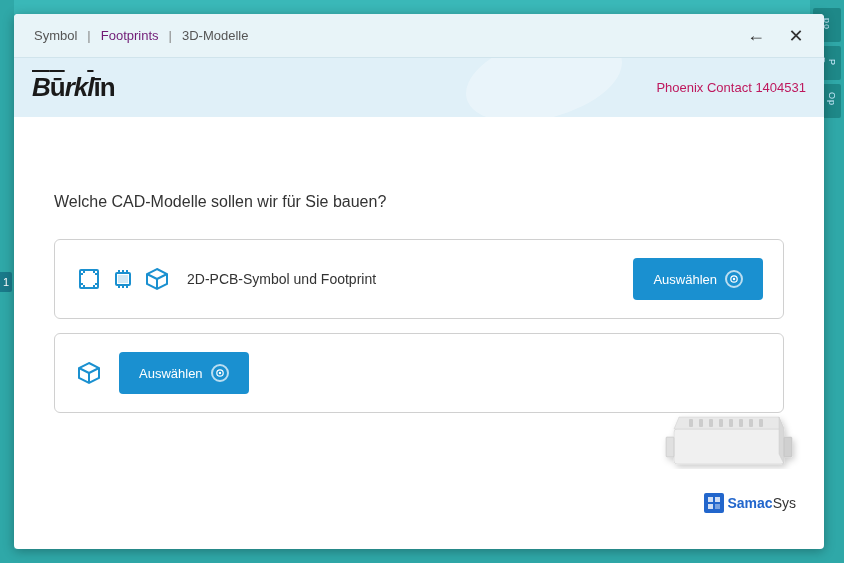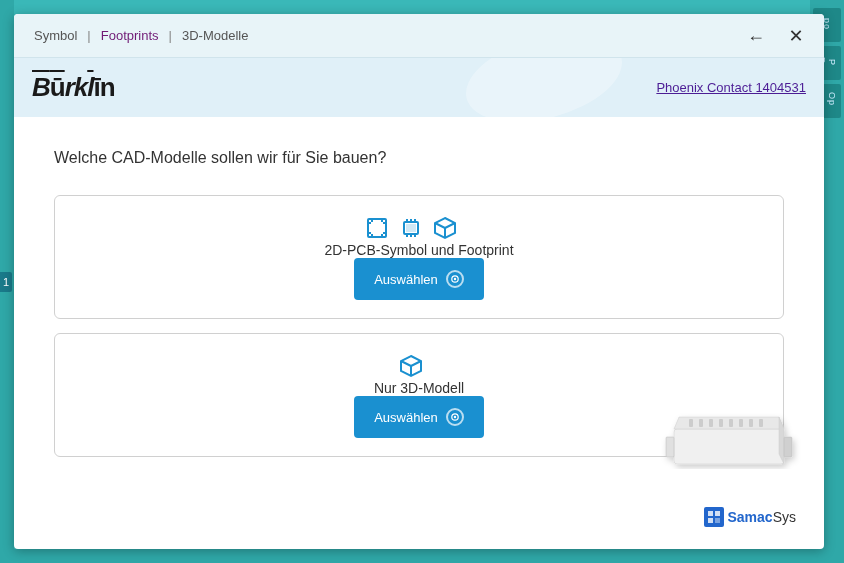--- a/index.html
+++ b/index.html
@@ -126,49 +126,48 @@
     .logo {
       font-size: 26px;
       font-weight: 900;
       color: #1a1a1a;
       letter-spacing: -1px;
       font-style: normal;
     }
 
     .product-ref {
       font-size: 13px;
-      color: #4c1d95;
-      text-decoration: underline;
+      color: #be185d;
     }
 
     
     .content {
       flex: 1;
       padding: 32px 40px 20px 40px;
       position: relative;
       display: flex;
       flex-direction: column;
+      margin-top: 44px;
     }
 
     .question {
       font-size: 16px;
       color: #333;
       margin-bottom: 28px;
     }
 
     
     .option-card {
       border: 1.5px solid #d0d0d0;
       border-radius: 6px;
       padding: 18px 20px;
       margin-bottom: 14px;
       display: flex;
       align-items: center;
       background: white;
-      flex-direction: column;
     }
 
     .option-icons {
       display: flex;
       gap: 6px;
       align-items: center;
       margin-right: 16px;
     }
 
     .icon-box {
@@ -208,21 +207,21 @@
       display: flex;
       align-items: center;
       justify-content: center;
       font-size: 10px;
     }
 
     
     .samacsys {
       position: absolute;
       right: 28px;
-      bottom: 22px;
+      bottom: 36px;
       display: flex;
       align-items: center;
       gap: 4px;
     }
 
     .samacsys-logo-box {
       width: 20px;
       height: 20px;
       background: #2266cc;
       display: flex;
@@ -406,21 +405,20 @@
       <div class="option-icons">
         <div class="icon-box">
           <svg class="icon-svg" viewBox="0 0 24 24" fill="none" stroke="#1a90d0" stroke-width="2">
             <polygon points="12,2 22,7 22,17 12,22 2,17 2,7"></polygon>
             <line x1="12" y1="22" x2="12" y2="12"></line>
             <line x1="22" y1="7" x2="12" y2="12"></line>
             <line x1="2" y1="7" x2="12" y2="12"></line>
           </svg>
         </div>
       </div>
-      <div class="option-label">Nur 3D-Modell</div>
       <button class="select-btn">
         <span>Auswählen</span>
         <div class="btn-circle-icon">
           <svg width="8" height="8" viewBox="0 0 10 10" fill="white">
             <circle cx="5" cy="5" r="4" stroke="white" stroke-width="1.5" fill="none"></circle>
             <circle cx="5" cy="5" r="1.5" fill="white"></circle>
           </svg>
         </div>
       </button>
     </div>

